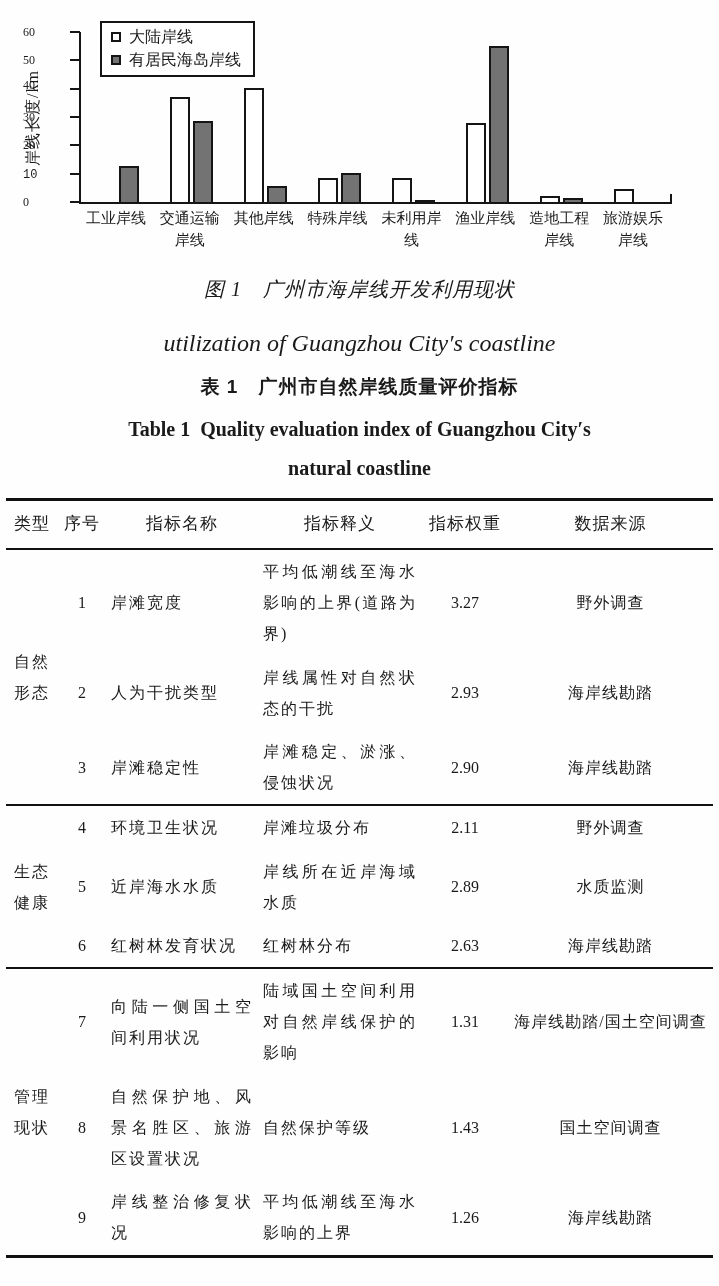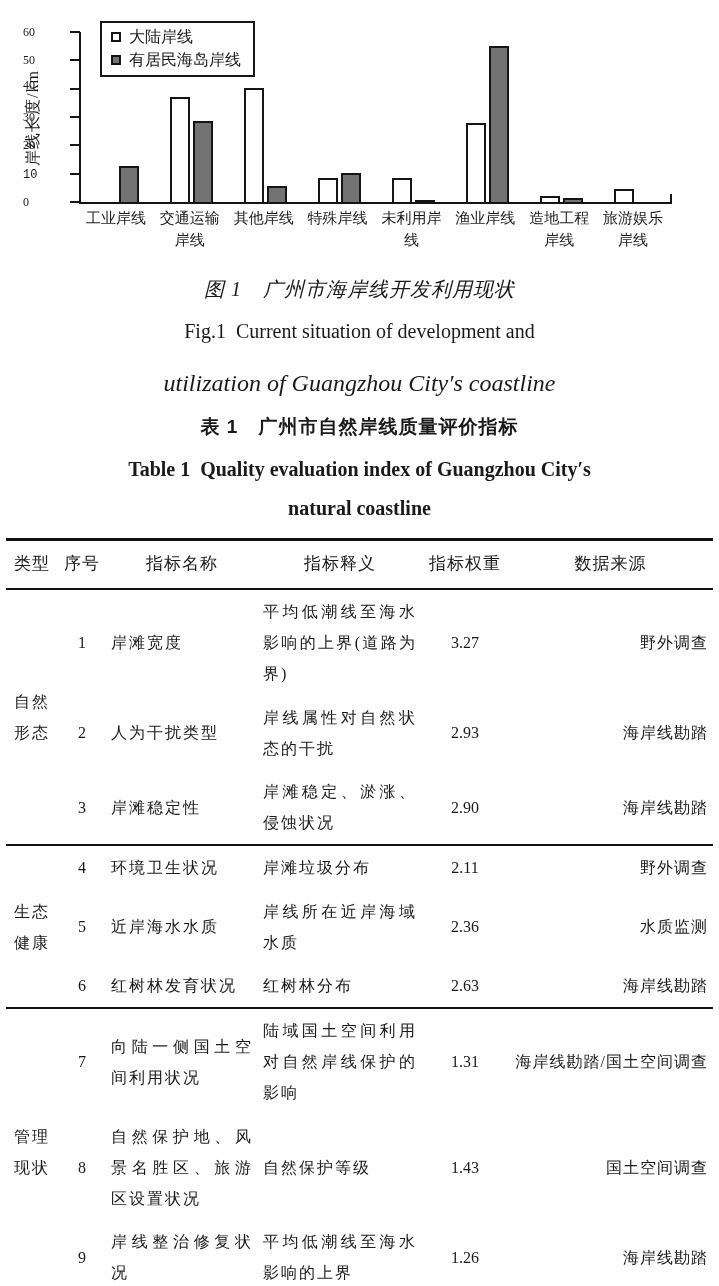--- a/index.html
+++ b/index.html
@@ -63,21 +63,21 @@
   .paper-table col.c-weight { width:86px; }
   .paper-table col.c-source { width:205px; }
   .paper-table th {
     font-weight:normal; font-size:17px; padding:11px 2px 13px;
     border-bottom:2px solid #111; letter-spacing:1px;
   }
   .paper-table td { font-size:16px; line-height:1.95; padding:6px 5px; vertical-align:middle; }
   .paper-table tr.group-start td { border-top:2px solid #111; }
   .paper-table td.cell-type { text-align:center; letter-spacing:2px; }
   .paper-table td.cell-no, .paper-table td.cell-weight { text-align:center; }
-  .paper-table td.cell-source { text-align:right; letter-spacing:1px; }
+  .paper-table td.cell-source { text-align:center; letter-spacing:1px; }
   .paper-table td.cell-name, .paper-table td.cell-meaning { text-align:justify; letter-spacing:2px; }
 </style>
 </head>
 <body>
 
 <div class="page">
 
   <div class="chart">
     <div class="y-axis-label">岸线长度/km</div>
     <div class="plot" id="plot">
@@ -150,21 +150,20 @@
         <div class="xlabel">未利用岸线</div>
         <div class="xlabel">渔业岸线</div>
         <div class="xlabel">造地工程
 岸线</div>
         <div class="xlabel">旅游娱乐
 岸线</div>
       </div>
   </div>
 
   <div class="cap cap-fig-zh">图 1　广州市海岸线开发利用现状</div>
-  <div class="cap cap-fig-en1">Fig.1  Current situation of development and</div>
   <div class="cap cap-fig-en2">utilization of Guangzhou City′s coastline</div>
   <div class="cap cap-tab-zh">表 1　广州市自然岸线质量评价指标</div>
   <div class="cap cap-tab-en1">Table 1  Quality evaluation index of Guangzhou City′s</div>
   <div class="cap cap-tab-en2">natural coastline</div>
 
   <table class="paper-table">
     <colgroup>
       <col class="c-type">
         <col class="c-no">
         <col class="c-name">
@@ -210,21 +209,21 @@
           <td class="cell-no">4</td>
           <td class="cell-name">环境卫生状况</td>
           <td class="cell-meaning">岸滩垃圾分布</td>
           <td class="cell-weight">2.11</td>
           <td class="cell-source">野外调查</td>
         </tr>
         <tr>
           <td class="cell-no">5</td>
           <td class="cell-name">近岸海水水质</td>
           <td class="cell-meaning">岸线所在近岸海域水质</td>
-          <td class="cell-weight">2.36</td>
+          <td class="cell-weight">2.89</td>
           <td class="cell-source">水质监测</td>
         </tr>
         <tr>
           <td class="cell-no">6</td>
           <td class="cell-name">红树林发育状况</td>
           <td class="cell-meaning">红树林分布</td>
           <td class="cell-weight">2.63</td>
           <td class="cell-source">海岸线勘踏</td>
         </tr>
         <tr class="group-start">

